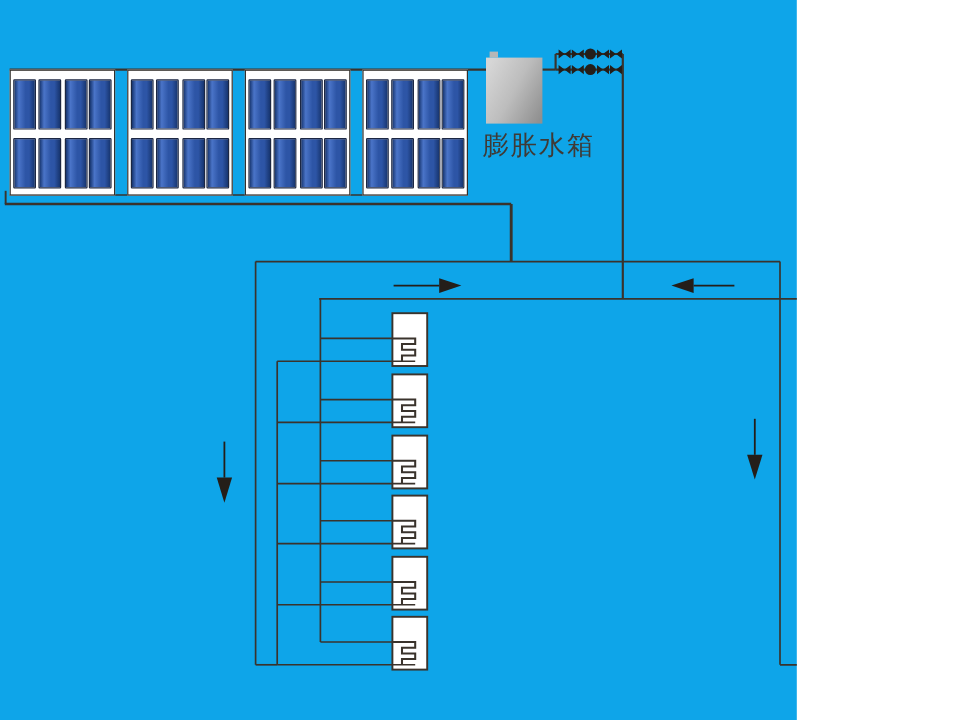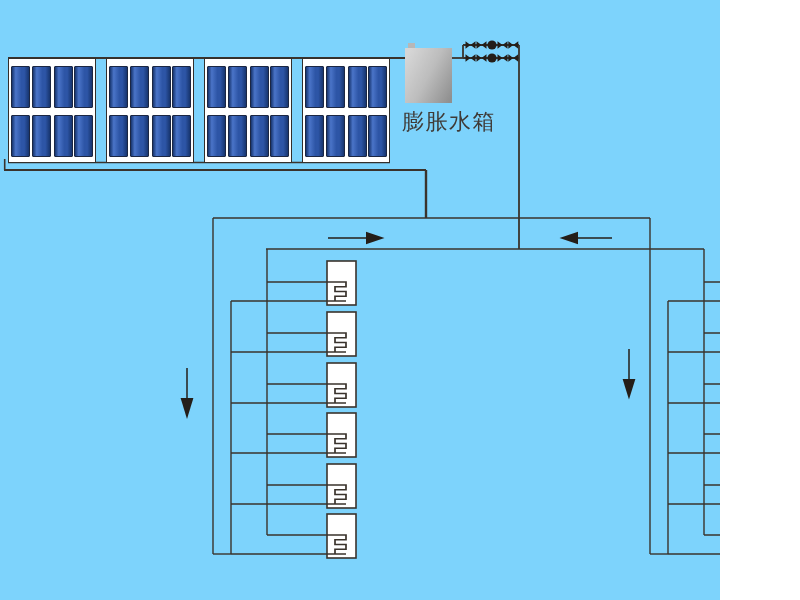--- a/index.html
+++ b/index.html
@@ -1,16 +1,16 @@
 <!DOCTYPE html>
 <html style="--panel-dark: #17356f; --panel-mid: #2d55a6; --panel-light: #4a74c8; --frame: #33302c; --tank-a: #d6d6d6; --tank-b: #bdbdbd; --tank-c: #909090; --label: #3f3a36;"><head>
 <meta charset="utf-8">
 <style>
   html,body{margin:0;padding:0;background:#fff;}
-  .stage{position:relative;width:720px;height:600px;background:#7dd3fc;overflow:hidden;
+  .stage{position:relative;width:664px;height:600px;background:#0ea5e9;overflow:hidden;
          font-family:"DejaVu Sans","Liberation Sans",sans-serif;}
   .stage svg{position:absolute;left:0;top:0;}
   
   .collectors{position:absolute;left:8px;top:58px;width:382px;height:105px;
               display:flex;gap:10px;}
   .cgroup{box-sizing:border-box;width:88px;height:105px;background:#fff;
           border:1.5px solid var(--frame);display:flex;flex-direction:column;
           padding:6.5px 2px 0 2px;gap:7.5px;}
   .crow{display:flex;justify-content:space-between;height:42px;}
   .cpair{display:flex;gap:1.5px;}

